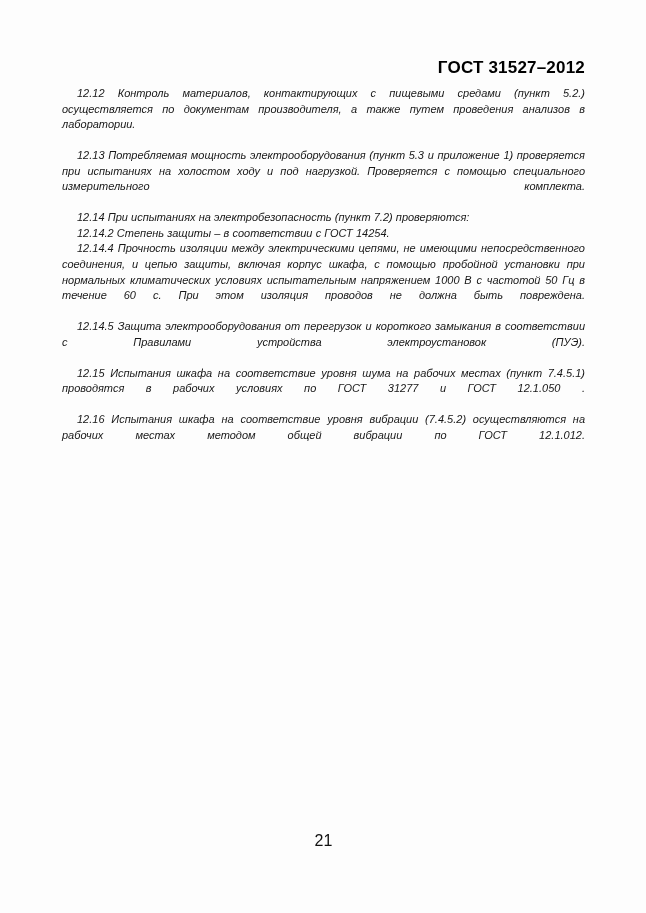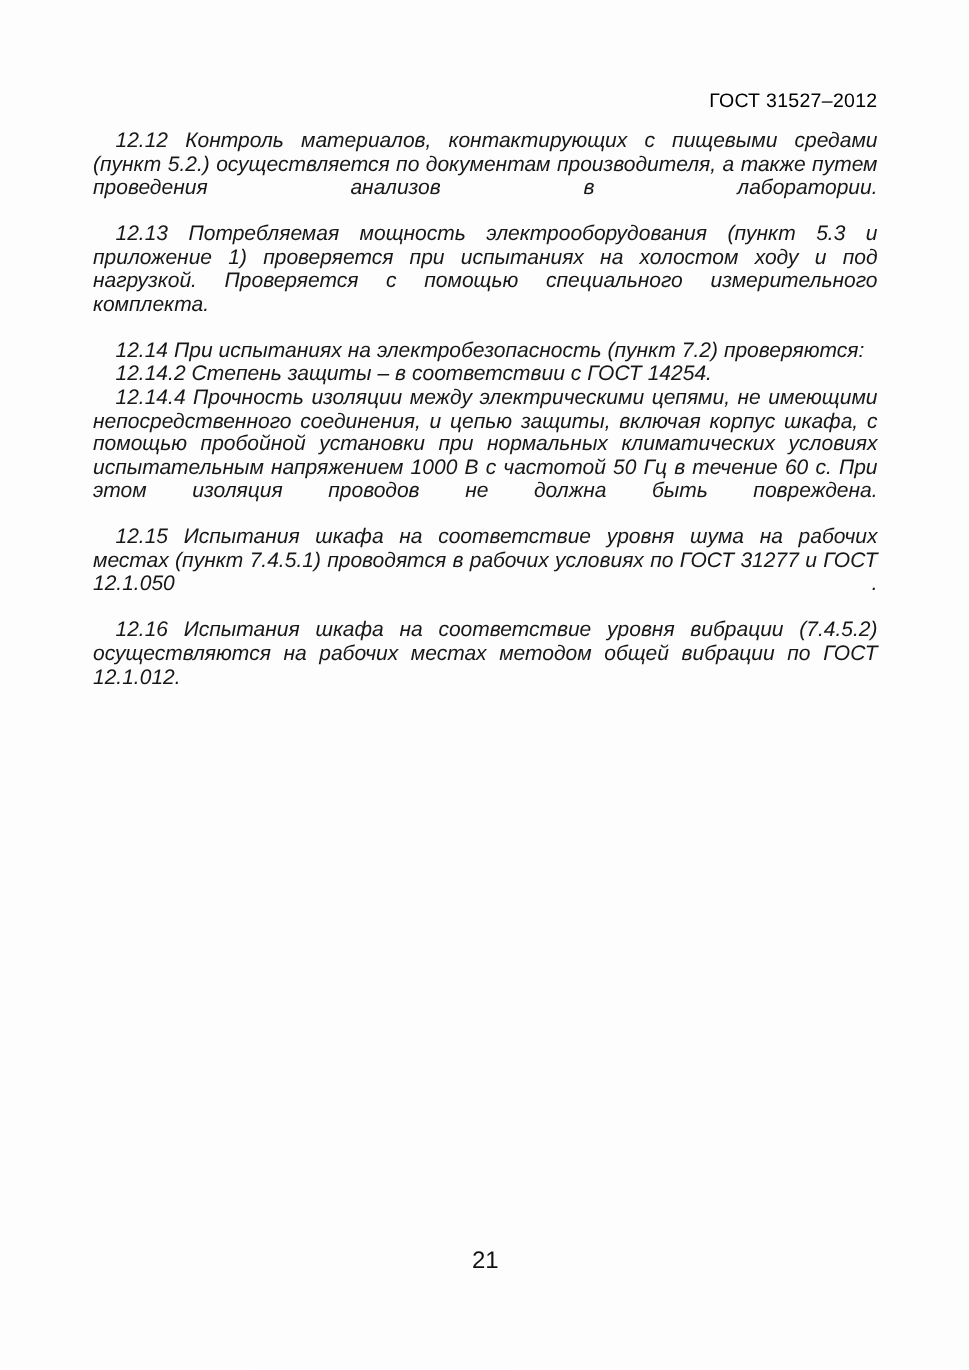--- a/index.html
+++ b/index.html
@@ -28,42 +28,42 @@
   .page-header {
     position: absolute;
     top: 58px;
     left: 62px;
     right: 61px;
     height: 16px;
     text-align: right;
   }
   .page-header .header-text {
     font-family: "Liberation Sans", "DejaVu Sans", sans-serif;
-    font-size: 13px;
-    font-weight: normal;
+    font-size: 17px;
+    font-weight: bold;
     font-style: normal;
     letter-spacing: 0.2px;
     color: #000000;
     white-space: nowrap;
     text-align: right;
   }
 
   
   .content {
     position: absolute;
     top: 86px;
     left: 62px;
     width: 523px;
   }
 
   .para {
     font-family: "Liberation Sans", "DejaVu Sans", sans-serif;
     font-style: italic;
     font-weight: normal;
-    font-size: 14px;
+    font-size: 11px;
     line-height: 15.55px;
     text-align: justify;
     text-justify: inter-word;
     text-indent: 15px;
     margin: 0 0 0 0;
     color: #171717;
     hyphens: manual;
     word-spacing: 0.1px;
   }
 
@@ -105,20 +105,21 @@
     <p class="para">12.13 Потребляемая мощность электрооборудования (пункт 5.3 и приложение 1) проверяется при испытаниях на холостом ходу и под нагрузкой. Проверяется с помощью специального измерительного комплекта.</p>
 
     <p class="para no-stretch">12.14 При испытаниях на электробезопасность (пункт 7.2) проверяются:</p>
 
 
     <p class="para no-stretch">12.14.2 Степень защиты – в соответствии с ГОСТ 14254.</p>
 
 
     <p class="para">12.14.4 Прочность изоляции между электрическими цепями, не имеющими непосредственного соединения, и цепью защиты, включая корпус шкафа, с помощью пробойной установки при нормальных климатических условиях испытательным напряжением 1000 В с частотой 50 Гц в течение 60 с. При этом изоляция проводов не должна быть повреждена.</p>
 
+    <p class="para">12.14.5 Защита электрооборудования от перегрузок и короткого замыкания в соответствии с Правилами устройства электроустановок (ПУЭ).</p>
 
 
     <p class="para">12.15 Испытания шкафа на соответствие уровня шума на рабочих местах (пункт 7.4.5.1) проводятся в рабочих условиях по ГОСТ 31277 и ГОСТ 12.1.050 .</p>
 
     <p class="para">12.16 Испытания шкафа на соответствие уровня вибрации (7.4.5.2) осуществляются на рабочих местах методом общей вибрации по ГОСТ 12.1.012.</p>
 
   </div>
 
   <div class="page-number">21</div>
 

